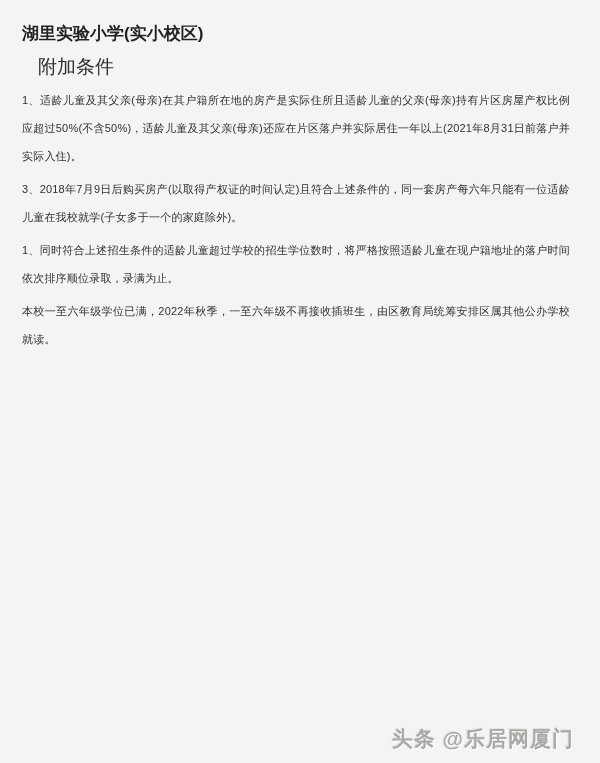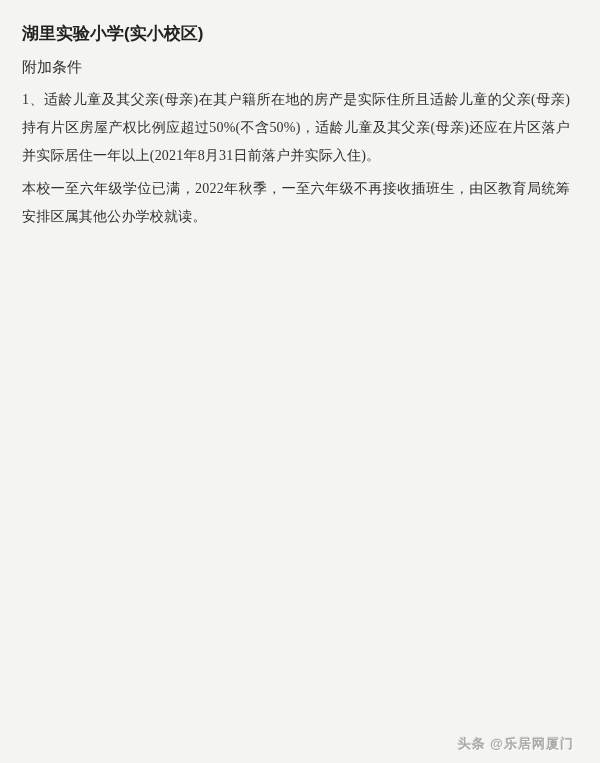--- a/index.html
+++ b/index.html
@@ -23,62 +23,63 @@
     overflow: hidden;
   }
   .doc-title {
     margin: 0 0 5px 0;
     font-size: 17px;
     line-height: 28px;
     font-weight: 700;
     color: #222220;
   }
   .section-heading {
-    margin: 0 0 5px 0;
-    font-size: 15px;
+    margin: 0 0 5px 16px;
+    font-size: 19px;
     line-height: 28px;
     font-weight: 500;
     color: #2e2e2e;
   }
   .para {
     margin: 0 0 5px 0;
-    font-size: 14px;
+    font-size: 11px;
     line-height: 28px;
     font-weight: 400;
     color: #303030;
     letter-spacing: 0.2px;
     text-align: justify;
-    font-family: Liberation Serif, serif;
   }
   .watermark {
     position: absolute;
     right: 18px;
     bottom: 10px;
-    font-size: 13px;
+    font-size: 21px;
     font-weight: 700;
     letter-spacing: 1px;
     color: #a9a9a5;
     text-shadow: 1px 1px 0 #ffffff, -1px -1px 0 #e2e2de;
     white-space: nowrap;
   }
 </style>
 </head>
 <body>
 
 <div class="doc">
 
   <h1 class="doc-title">湖里实验小学(实小校区)</h1>
 
   <h2 class="section-heading">附加条件</h2>
 
   <p class="para">1、适龄儿童及其父亲(母亲)在其户籍所在地的房产是实际住所且适龄儿童的父亲(母亲)持有片区房屋产权比例应超过50%(不含50%)，适龄儿童及其父亲(母亲)还应在片区落户并实际居住一年以上(2021年8月31日前落户并实际入住)。</p>
 
 
+  <p class="para">3、2018年7月9日后购买房产(以取得产权证的时间认定)且符合上述条件的，同一套房产每六年只能有一位适龄儿童在我校就学(子女多于一个的家庭除外)。</p>
 
 
+  <p class="para">1、同时符合上述招生条件的适龄儿童超过学校的招生学位数时，将严格按照适龄儿童在现户籍地址的落户时间依次排序顺位录取，录满为止。</p>
 
 
 
 
 
   <p class="para">本校一至六年级学位已满，2022年秋季，一至六年级不再接收插班生，由区教育局统筹安排区属其他公办学校就读。</p>
 
   <div class="watermark">头条 @乐居网厦门</div>
 
 </div>

